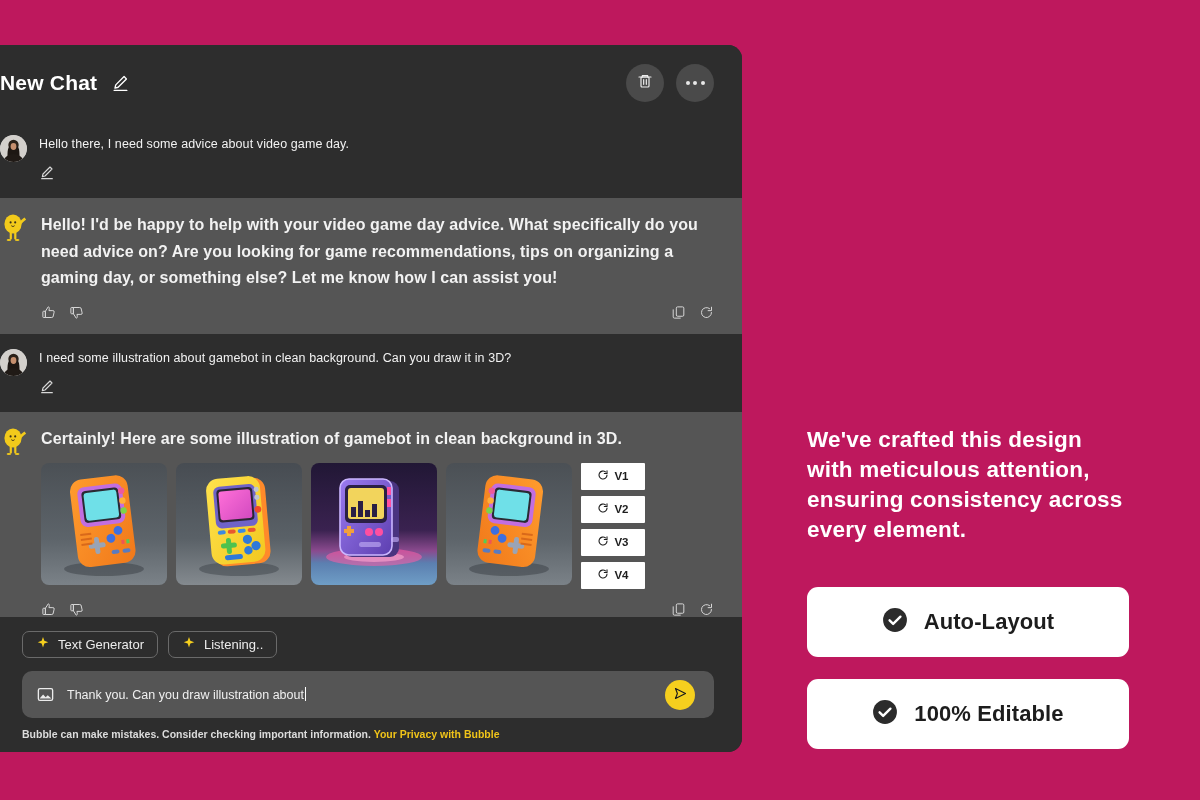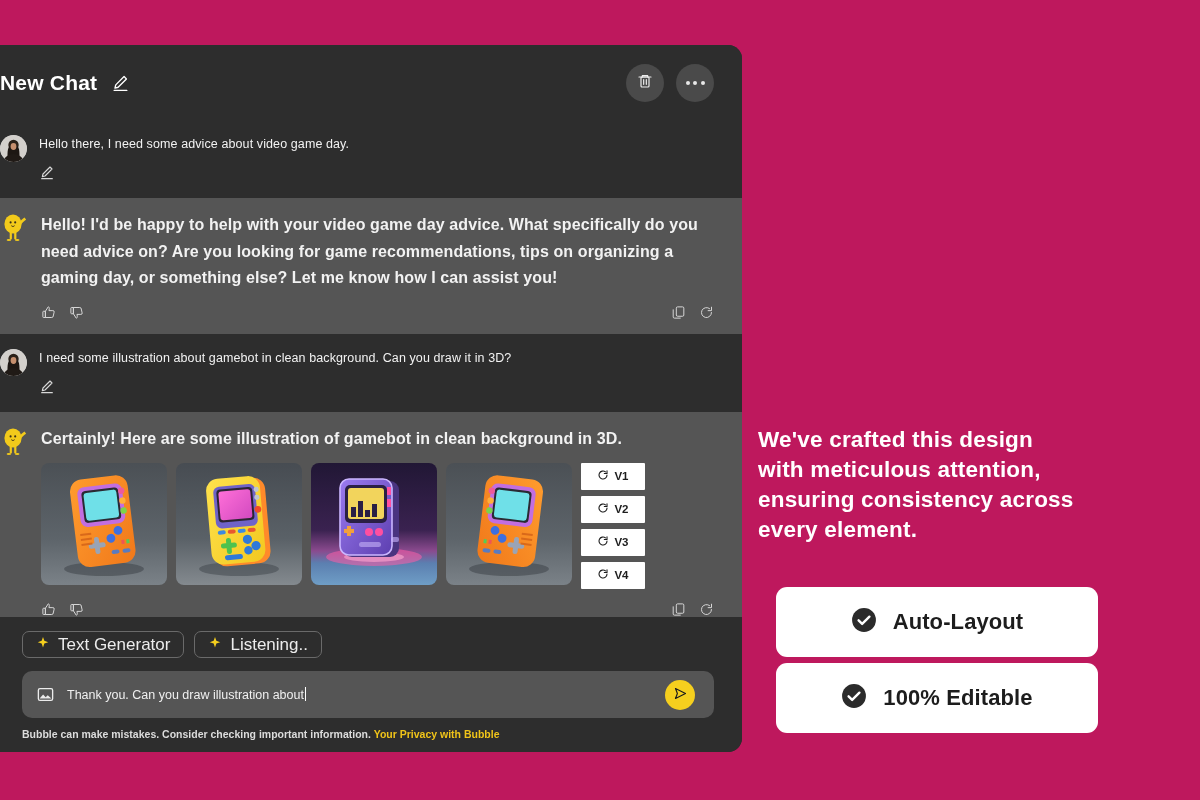--- a/index.html
+++ b/index.html
@@ -102,21 +102,21 @@
   }
 
   
   .composer { flex: 0 0 auto; background: #2d2d2d; padding: 14px 28px 12px 24px; }
   .chips { display: flex; gap: 10px; margin-bottom: 13px; padding-left: 22px; }
   .chip {
     display: flex; align-items: center; gap: 8px;
     height: 27px; padding: 0 13px;
     border: 1px solid #6a6a6a; border-radius: 7px;
     background: transparent; color: #ececec;
-    font-size: 17px; cursor: pointer;
+    font-size: 13px; cursor: pointer;
     font-family: "Liberation Sans", sans-serif;
   }
   .input-bar {
     display: flex; align-items: center;
     margin-left: 22px;
     height: 47px; border-radius: 10px;
     background: #555555;
     padding: 0 19px 0 14px;
     position: relative;
   }
@@ -136,28 +136,28 @@
   }
   .disclaimer {
     margin-top: 10px; 
     font-size: 10.5px; color: #dcdcdc; font-weight: bold;
     padding-left: 22px;
   }
   .disclaimer a { color: #f0c419; text-decoration: none; cursor: pointer; }
 
   
   .right-panel {
-    position: absolute; left: 758px; top: 425px; width: 340px;
+    position: absolute; left: 807px; top: 425px; width: 340px;
   }
   .promo-text {
     color: #ffffff; font-size: 22.5px; font-weight: bold;
     line-height: 1.33; letter-spacing: 0.2px;
     width: 320px;
   }
-  .feature-list { margin-top: 42px; display: flex; flex-direction: column; gap: 6px; align-items: flex-end; }
+  .feature-list { margin-top: 42px; display: flex; flex-direction: column; gap: 22px; }
   .feature-card {
     width: 322px; height: 70px; border-radius: 11px; background: #ffffff;
     display: flex; align-items: center; justify-content: center; gap: 16px;
     cursor: pointer;
   }
   .feature-card .lbl { color: #1d1d1d; font-size: 22px; font-weight: bold; letter-spacing: 0.1px; }
 </style>
 </head>
 <body>
 

